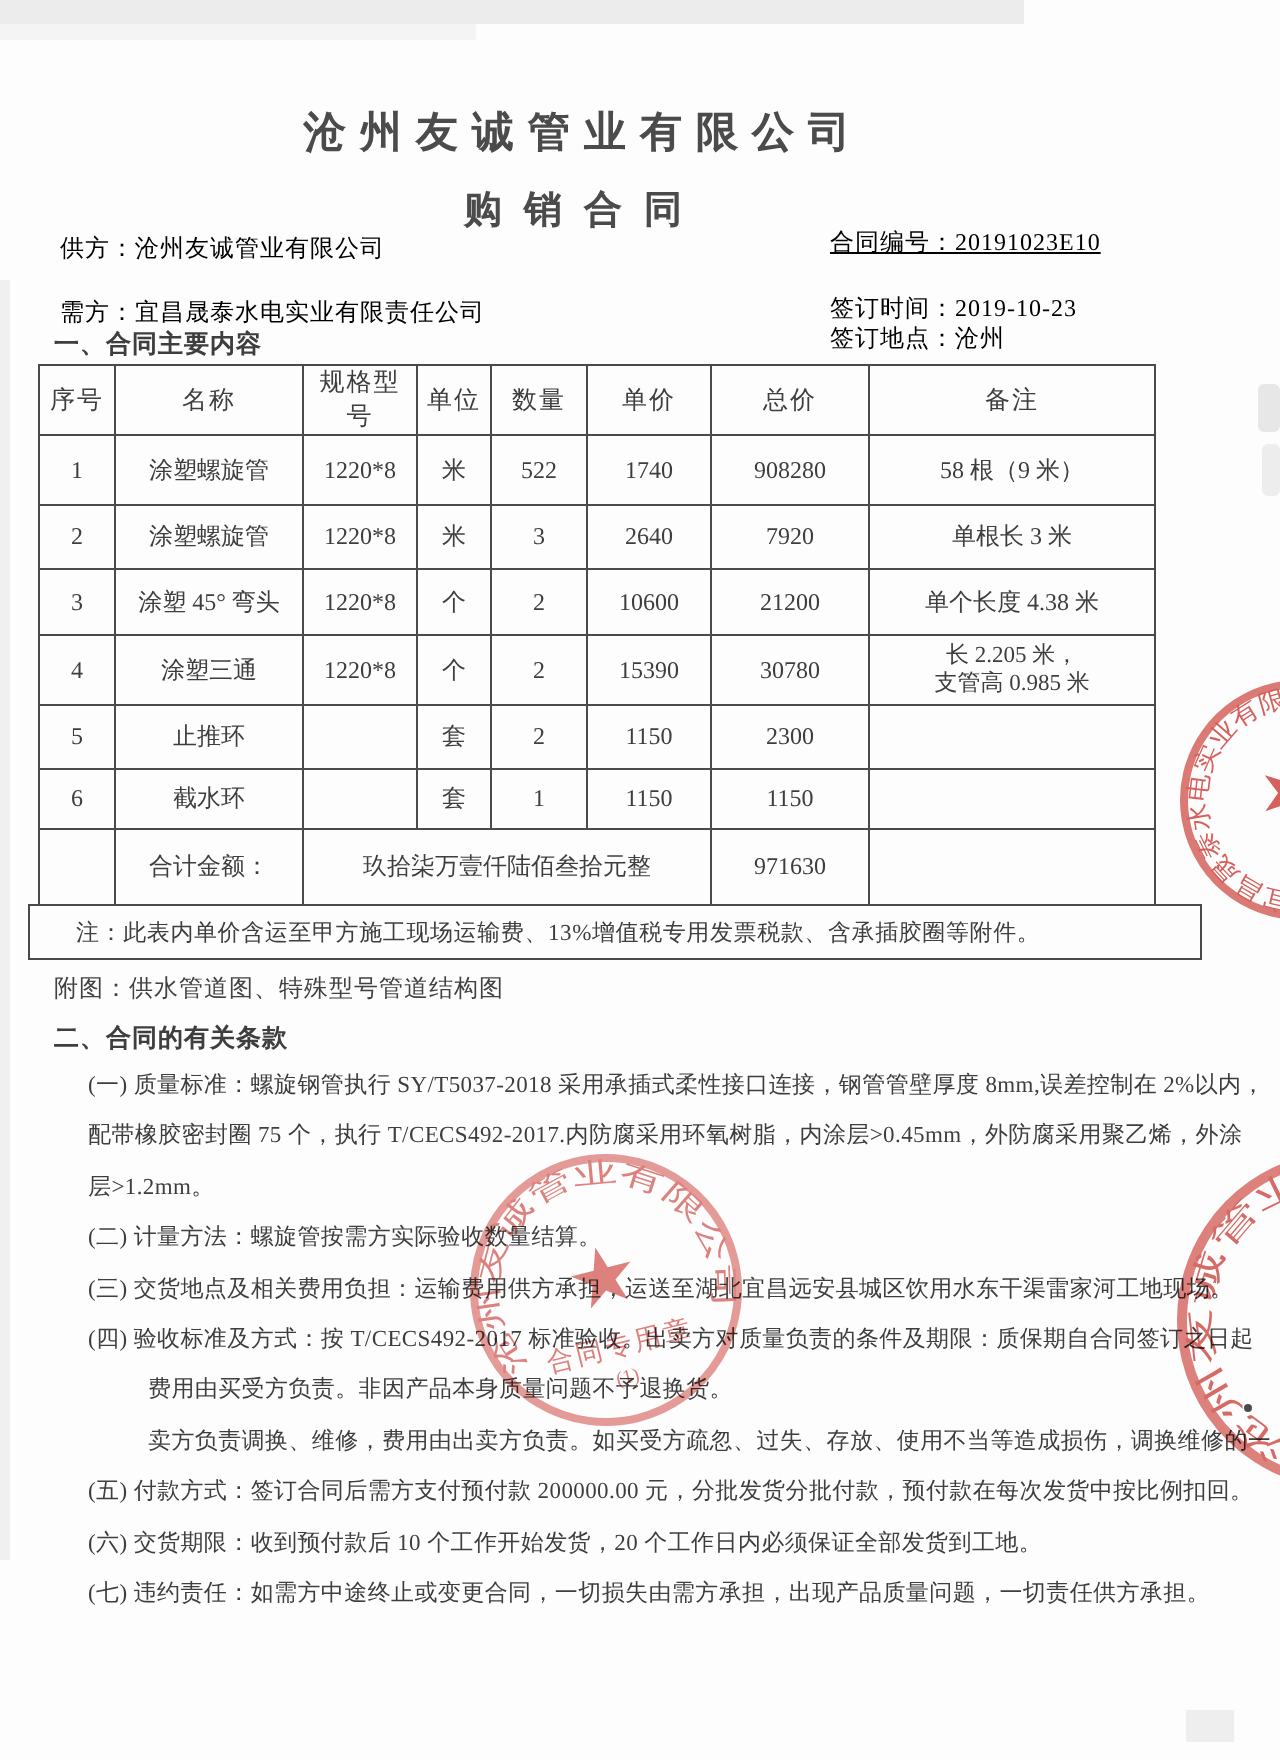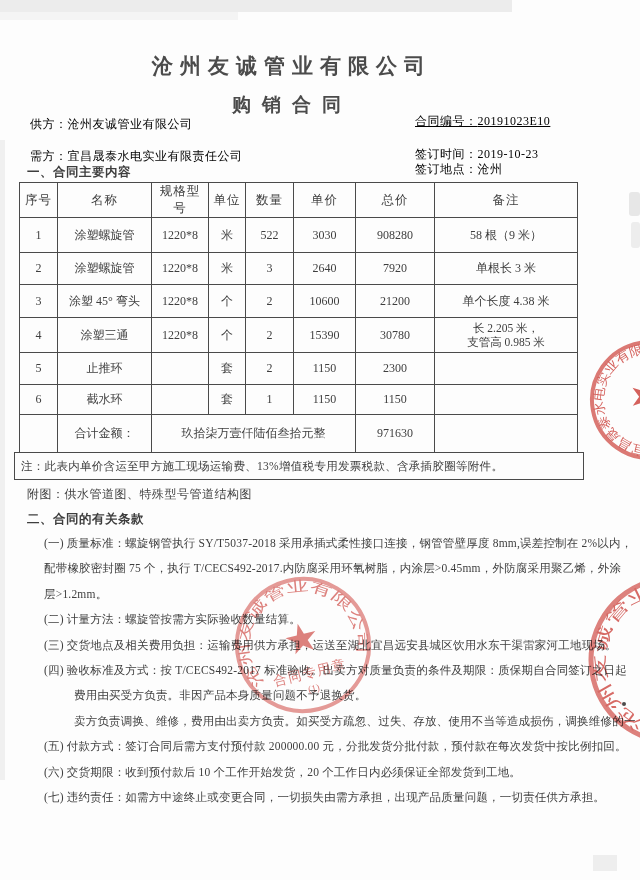--- a/index.html
+++ b/index.html
@@ -35,21 +35,21 @@
   
   table.main{position:absolute;left:19px;top:182px;border-collapse:collapse;table-layout:fixed;}
   table.main td,table.main th{
     border:1px solid #4a4a4a;font-weight:normal;font-size:12px;color:#3e3e3e;
     text-align:center;vertical-align:middle;padding:0 2px;overflow:hidden;
   }
   table.main th{font-size:12.5px;letter-spacing:1px;}
   .note2{line-height:14px;font-size:11.5px;}
   .notebox{
     left:14px;top:452px;width:562px;height:26px;border:1px solid #4a4a4a;
-    font-size:11.5px;color:#3e3e3e;display:flex;align-items:center;padding-left:6px;
+    font-size:11.5px;color:#3e3e3e;display:flex;align-items:center;padding-left:23px;
     letter-spacing:.3px;
   }
   .attach{left:27px;top:486px;font-size:12px;color:#414141;letter-spacing:.5px;}
   
   .clauses{left:44px;top:531px;width:600px;font-size:11.5px;color:#3e3e3e;letter-spacing:.2px;}
   .clauses .ln{height:25.4px;line-height:25.4px;white-space:nowrap;}
   .clauses .ind{padding-left:30px;}
   
   .stamp{position:absolute;mix-blend-mode:multiply;opacity:.82;}
   .stamp svg text{font-family:"Liberation Serif","DejaVu Serif",serif;}
@@ -100,21 +100,21 @@
     <th>单价</th>
     <th>总价</th>
     <th>备注</th>
   </tr>
   <tr style="height:35px">
     <td>1</td>
     <td>涂塑螺旋管</td>
     <td>1220*8</td>
     <td>米</td>
     <td>522</td>
-    <td>3030</td>
+    <td>1740</td>
     <td>908280</td>
     <td>58 根（9 米）</td>
   </tr>
   <tr style="height:32px">
     <td>2</td>
     <td>涂塑螺旋管</td>
     <td>1220*8</td>
     <td>米</td>
     <td>3</td>
     <td>2640</td>

